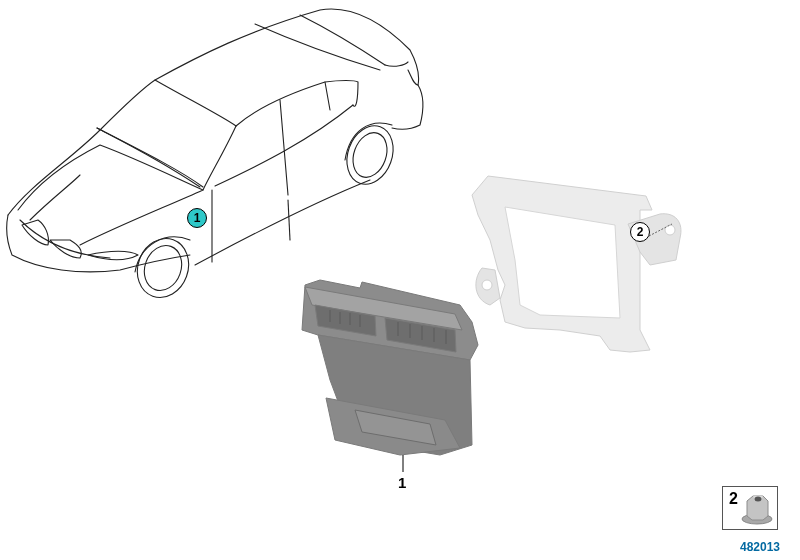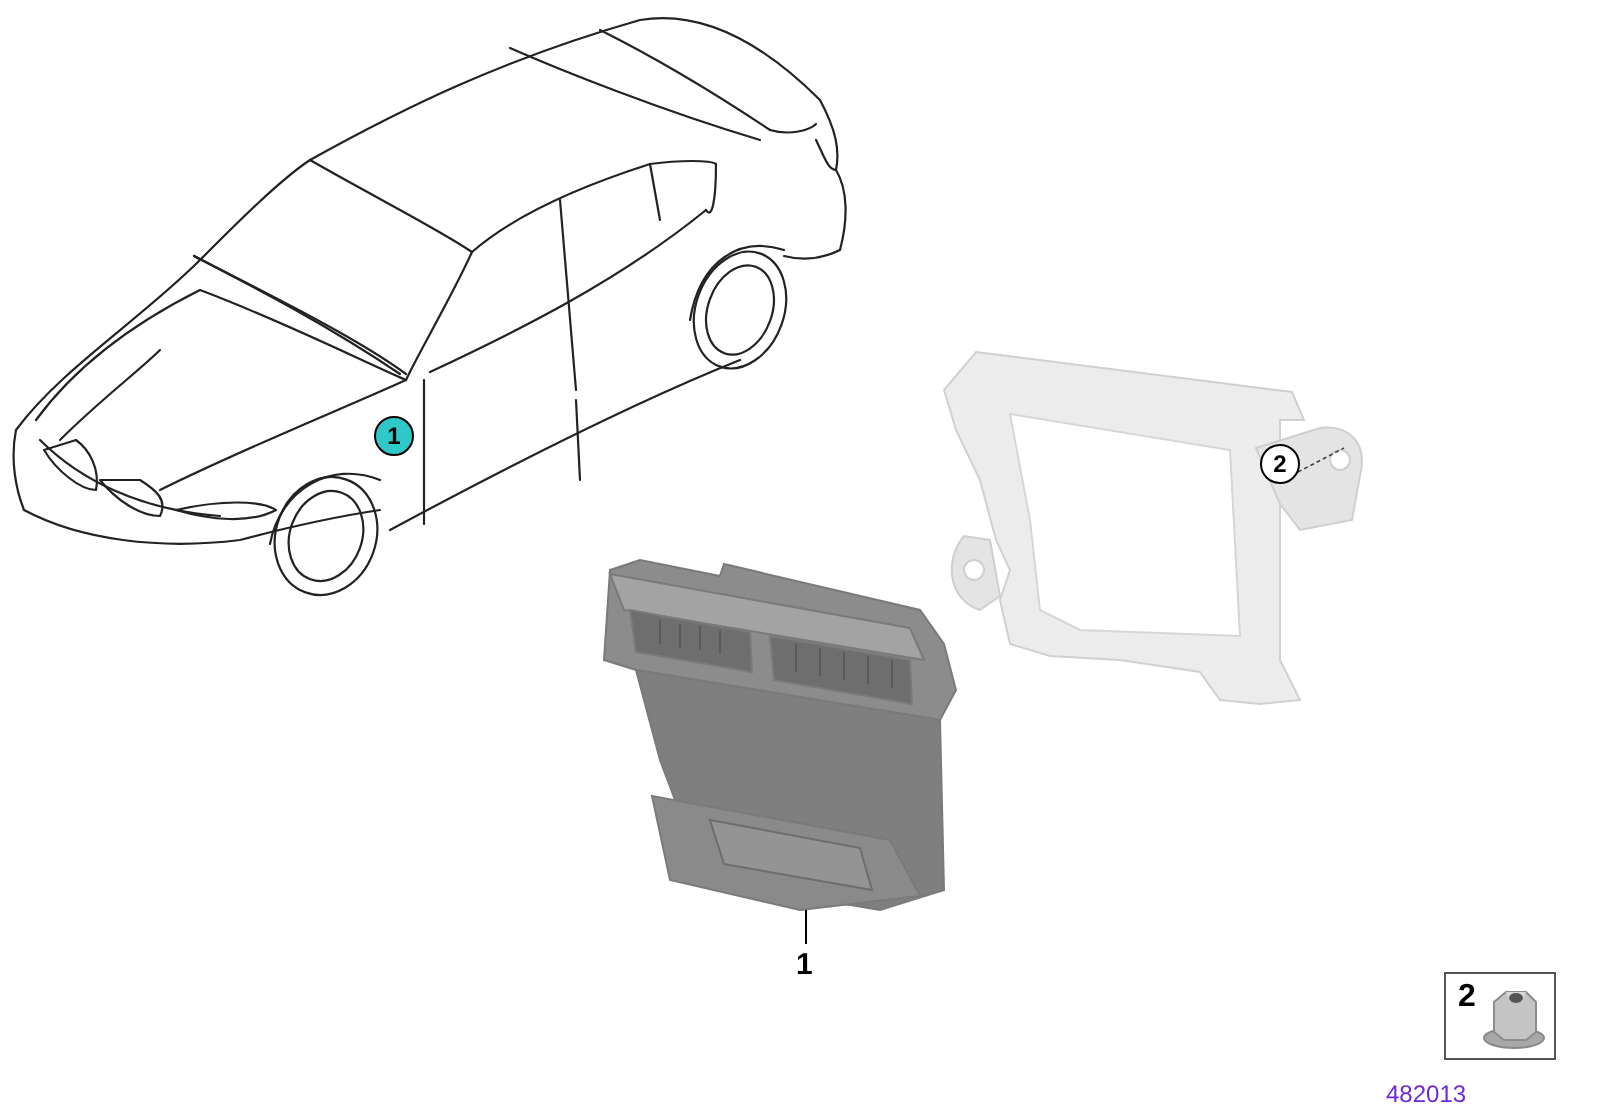--- a/index.html
+++ b/index.html
@@ -11,21 +11,21 @@
     display:flex; align-items:center; justify-content:center;
     font-weight:bold; font-size:12px; color:#000; background:#fff;
   }
   .callout-teal { background:#2ec8c8; }
   .part-label { position:absolute; font-weight:bold; font-size:15px; color:#000; }
   .legend-box {
     position:absolute; left:722px; top:486px; width:56px; height:44px;
     border:1px solid #555; box-sizing:border-box; background:#fff;
   }
   .legend-num { position:absolute; left:6px; top:3px; font-weight:bold; font-size:16px; color:#000; }
-  .diagram-id { position:absolute; left:693px; top:540px; font-size:12px; color:#6d28d9; }
+  .diagram-id { position:absolute; left:740px; top:540px; font-size:12px; color:#0369a1;font-weight:bold; }
 </style>
 </head>
 <body>
 
 <svg class="layer" width="800" height="560" viewBox="0 0 800 560">
   <g fill="none" stroke="#222" stroke-width="1.1" stroke-linejoin="round" stroke-linecap="round">
 
     <path d="M8,215 C30,185 70,160 100,130 C120,110 140,90 155,80 C200,55 250,30 320,10 C350,5 380,20 410,50 C418,65 420,75 418,85"></path>
     <path d="M155,80 C190,100 220,115 236,126"></path>
     <path d="M97,128 C120,140 160,160 200,187"></path>

